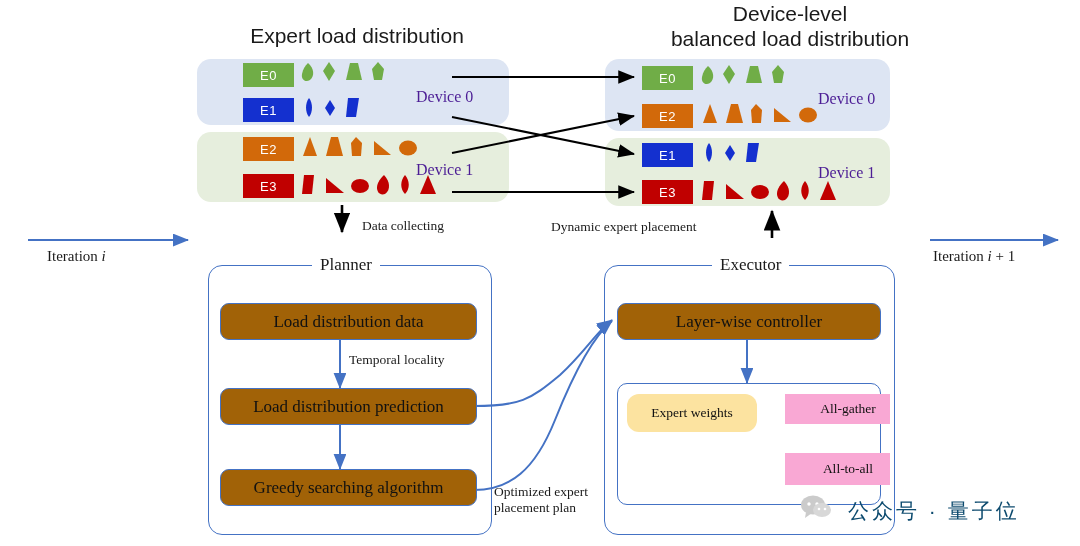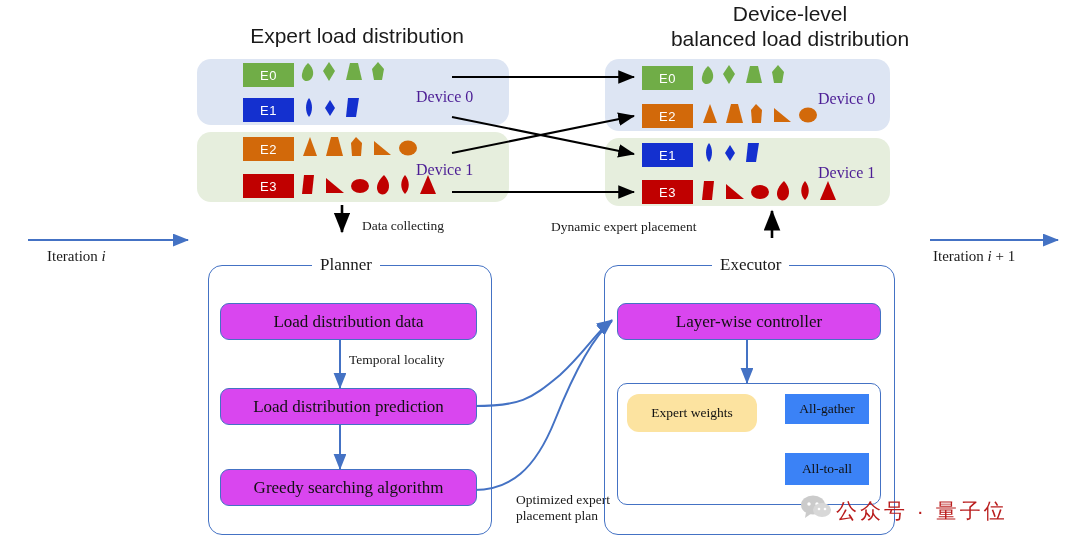--- a/index.html
+++ b/index.html
@@ -67,21 +67,21 @@
     font-family: "Liberation Serif", serif;
     font-size: 17px;
     color: #1a1a1a;
     background: #ffffff;
     padding: 0 8px;
     text-align: center;
   }
   .innerbox {
     border: 1.6px solid #4472c4;
     border-radius: 9px;
-    background: #d946ef;
+    background: #a16207;
     display: flex;
     align-items: center;
     justify-content: center;
     font-family: "Liberation Serif", serif;
     font-size: 17px;
     color: #111111;
   }
   .subbox {
     border: 1.6px solid #4472c4;
     border-radius: 10px;
@@ -92,26 +92,27 @@
     align-items: center;
     justify-content: center;
     text-align: center;
     font-family: "Liberation Serif", serif;
     font-size: 13.5px;
     color: #111111;
     line-height: 1.15;
     white-space: pre-line;
   }
   .tile-yellow { background: #fce3a0; border-radius: 12px; }
-  .tile-green  { background: #3b82f6; }
+  .tile-green  { background: #f9a8d4; padding-left: 21px; }
   .wm-text {
     font-family: "Liberation Sans", sans-serif;
     font-size: 21px;
-    color: #b91c1c;
+    color: #0c4a6e;
     letter-spacing: 3px;
+    margin-left: 12px;
   }
   svg { overflow: visible; }
 </style>
 </head>
 <body>
 
 <div id="page">
 
   <div class="abs title" style="left:232px; top:24px; width:250px;">Expert load distribution</div>
   <div class="abs title" style="left:640px; top:2px; width:300px;">Device-level
@@ -279,21 +280,21 @@
     <span>Load distribution data</span>
   </div>
   <div class="abs innerbox" style="left:220px; top:388px; width:255px; height:35px;">
     <span>Load distribution prediction</span>
   </div>
   <div class="abs innerbox" style="left:220px; top:469px; width:255px; height:35px;">
     <span>Greedy searching algorithm</span>
   </div>
 
   <div class="abs smalllabel" style="left:349px; top:352px;">Temporal locality</div>
-  <div class="abs smalllabel" style="left:516px; top:484px;margin-top:8px;">Optimized expert
+  <div class="abs smalllabel" style="left:494px; top:484px;">Optimized expert
 placement plan</div>
 
   <div class="abs bigbox" style="left:604px; top:265px; width:289px; height:268px;"></div>
   <div class="abs boxtitle" style="left:712px; top:255px;">Executor</div>
 
   <div class="abs innerbox" style="left:617px; top:303px; width:262px; height:35px;">
     <span>Layer-wise controller</span>
   </div>
 
   <div class="abs subbox" style="left:617px; top:383px; width:262px; height:120px;"></div>

